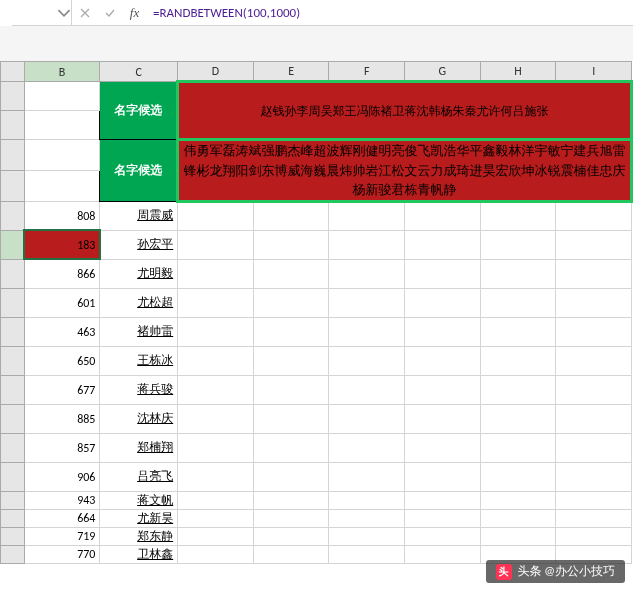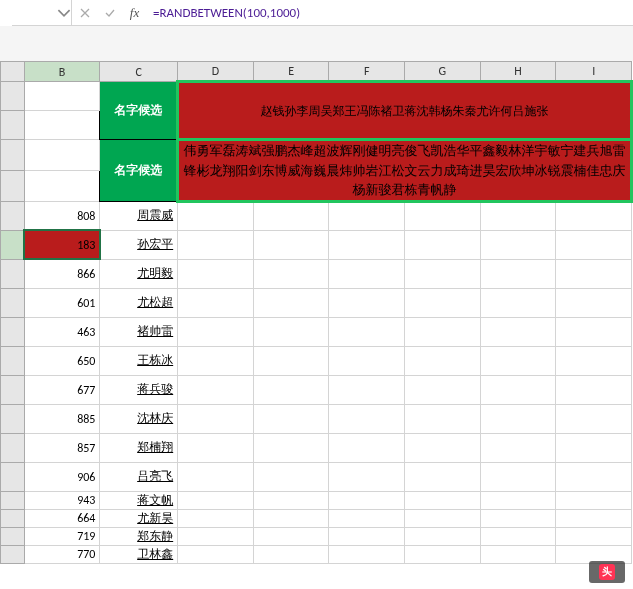--- a/index.html
+++ b/index.html
@@ -258,13 +258,14 @@
         <td class="cell"></td>
         <td class="cell"></td>
         <td class="cell"></td>
         <td class="cell"></td>
   </tr>
 </tbody>
   </table>
 
 <div class="watermark">
   <span class="logo">头</span>
+  <span>头条 @办公小技巧</span>
 </div>
 
 </body></html>

